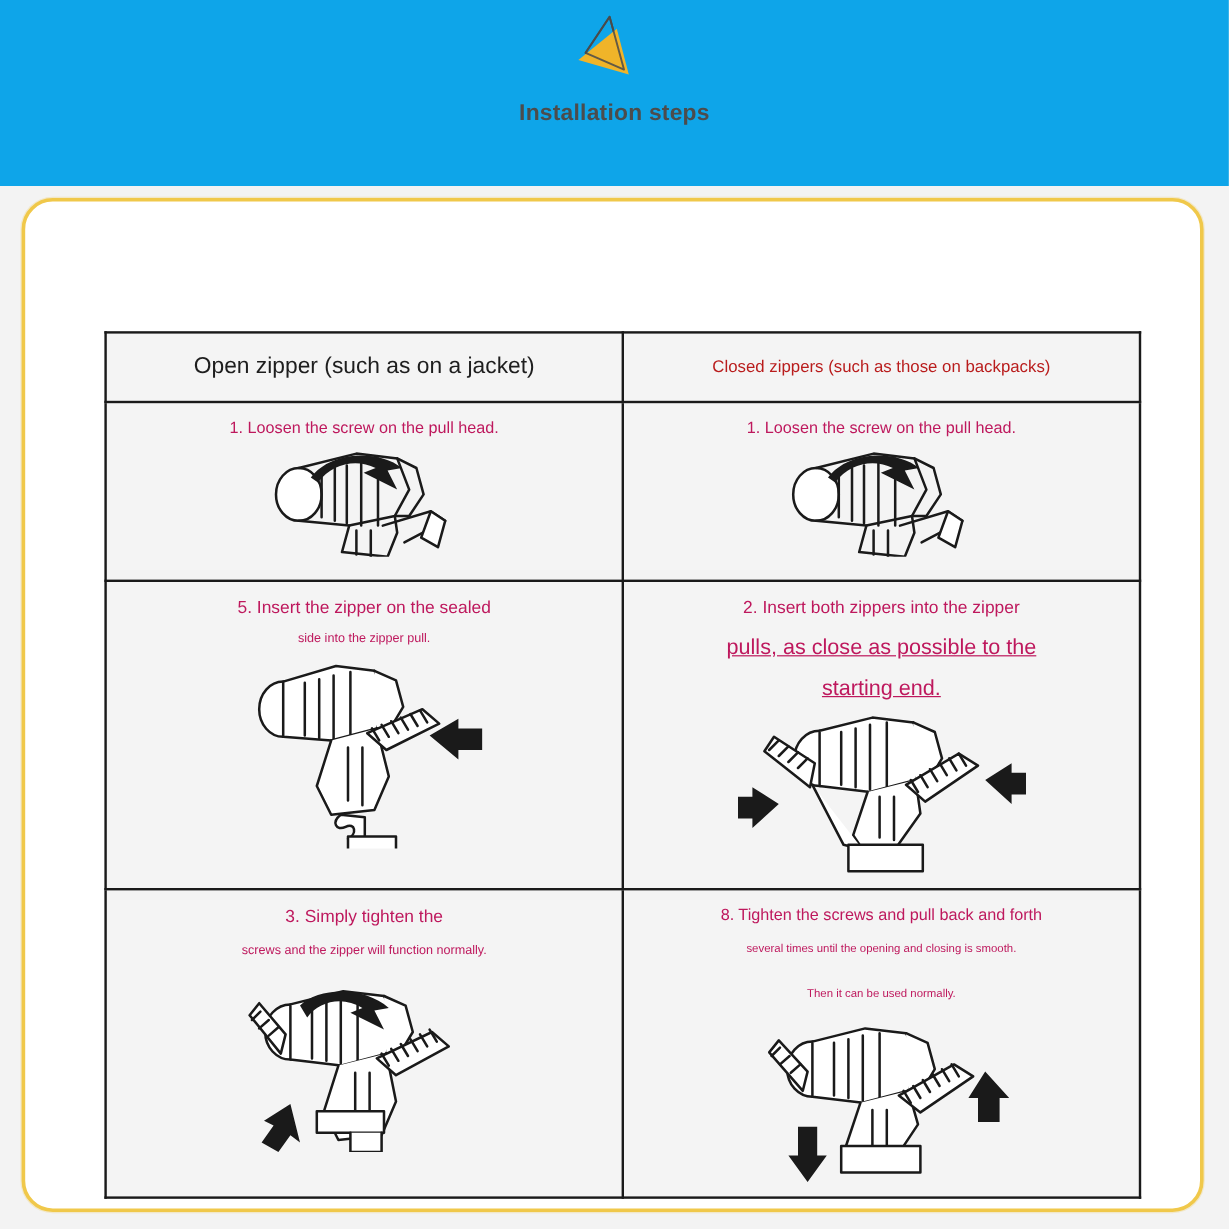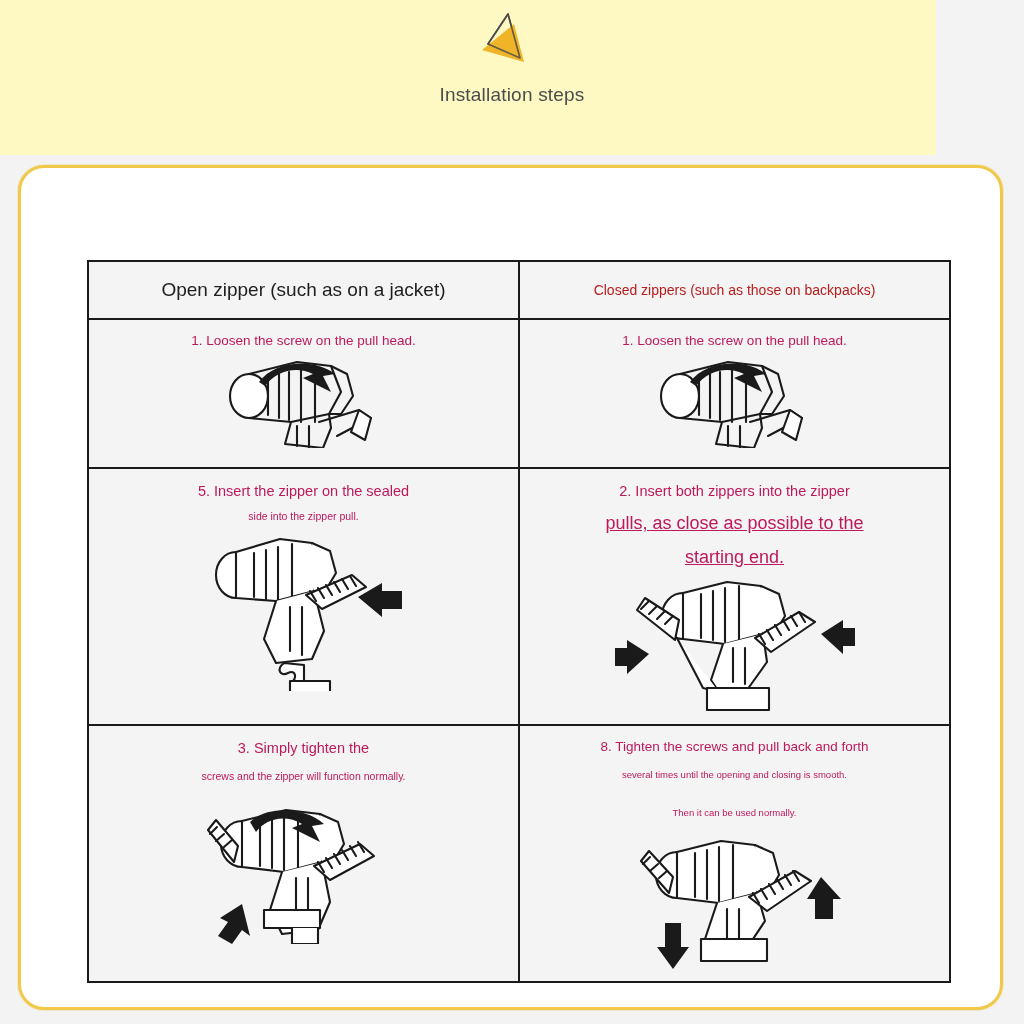--- a/index.html
+++ b/index.html
@@ -12,23 +12,24 @@
     background: #f3f3f3;
     font-family: "Liberation Sans", sans-serif;
     overflow: hidden;
     position: relative;
   }
 
   
   #header {
     position: absolute;
     top: 0; left: 0;
-    width: 936px;
+    width: 1024px;
     height: 155px;
-    background: #fef9c3;
+    background: #0ea5e9;
+    font-weight: bold;
   }
   #logo-wrap {
     position: absolute;
     left: 462px;
     top: 6px;
     width: 86px;
     height: 62px;
   }
   #logo-wrap svg { display: block; }
   #brand-title {
@@ -66,21 +67,21 @@
     color: #1d1d1d;
     font-family: "Liberation Sans", sans-serif;
     font-weight: 400;
     letter-spacing: .1px;
   }
 
   
   #steps-table {
     position: absolute;
     left: 66px;
-    top: 92px;
+    top: 108px;
     width: 862px;
     border-collapse: collapse;
     table-layout: fixed;
     background: #f4f4f4;
   }
   #steps-table td, #steps-table th {
     border: 2px solid #1a1a1a;
     background: #f4f4f4;
     padding: 0;
     vertical-align: top;

